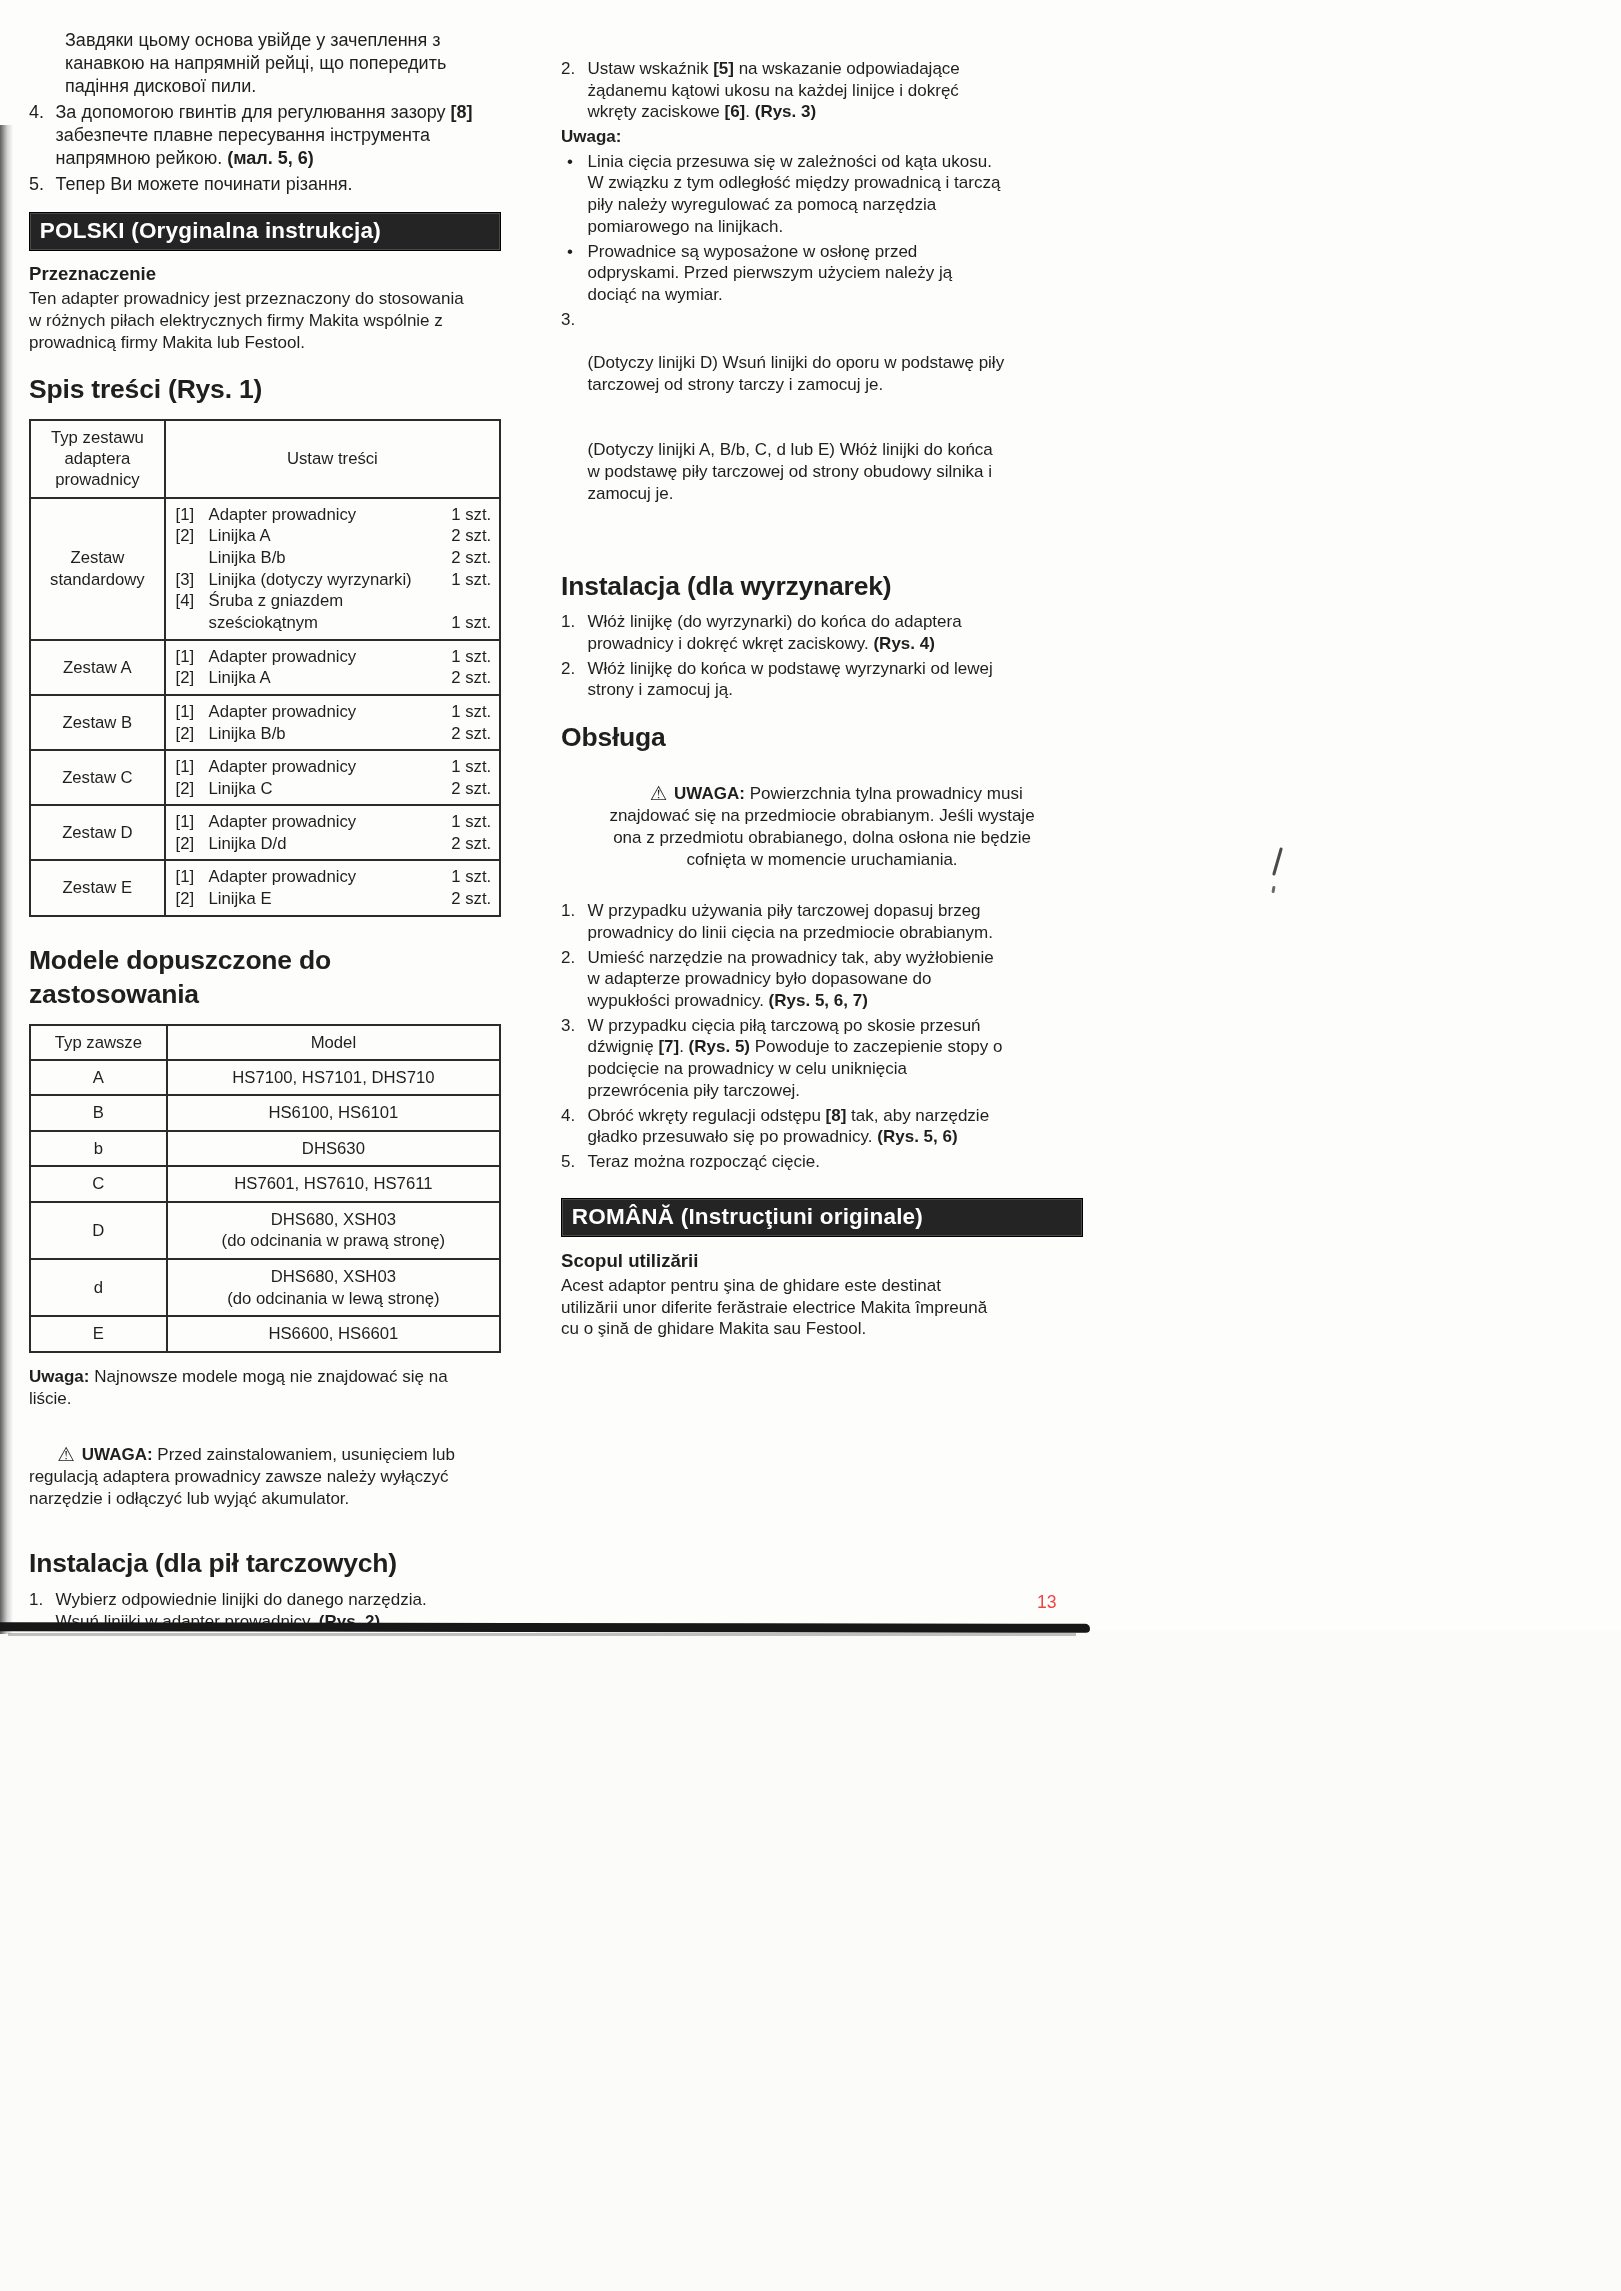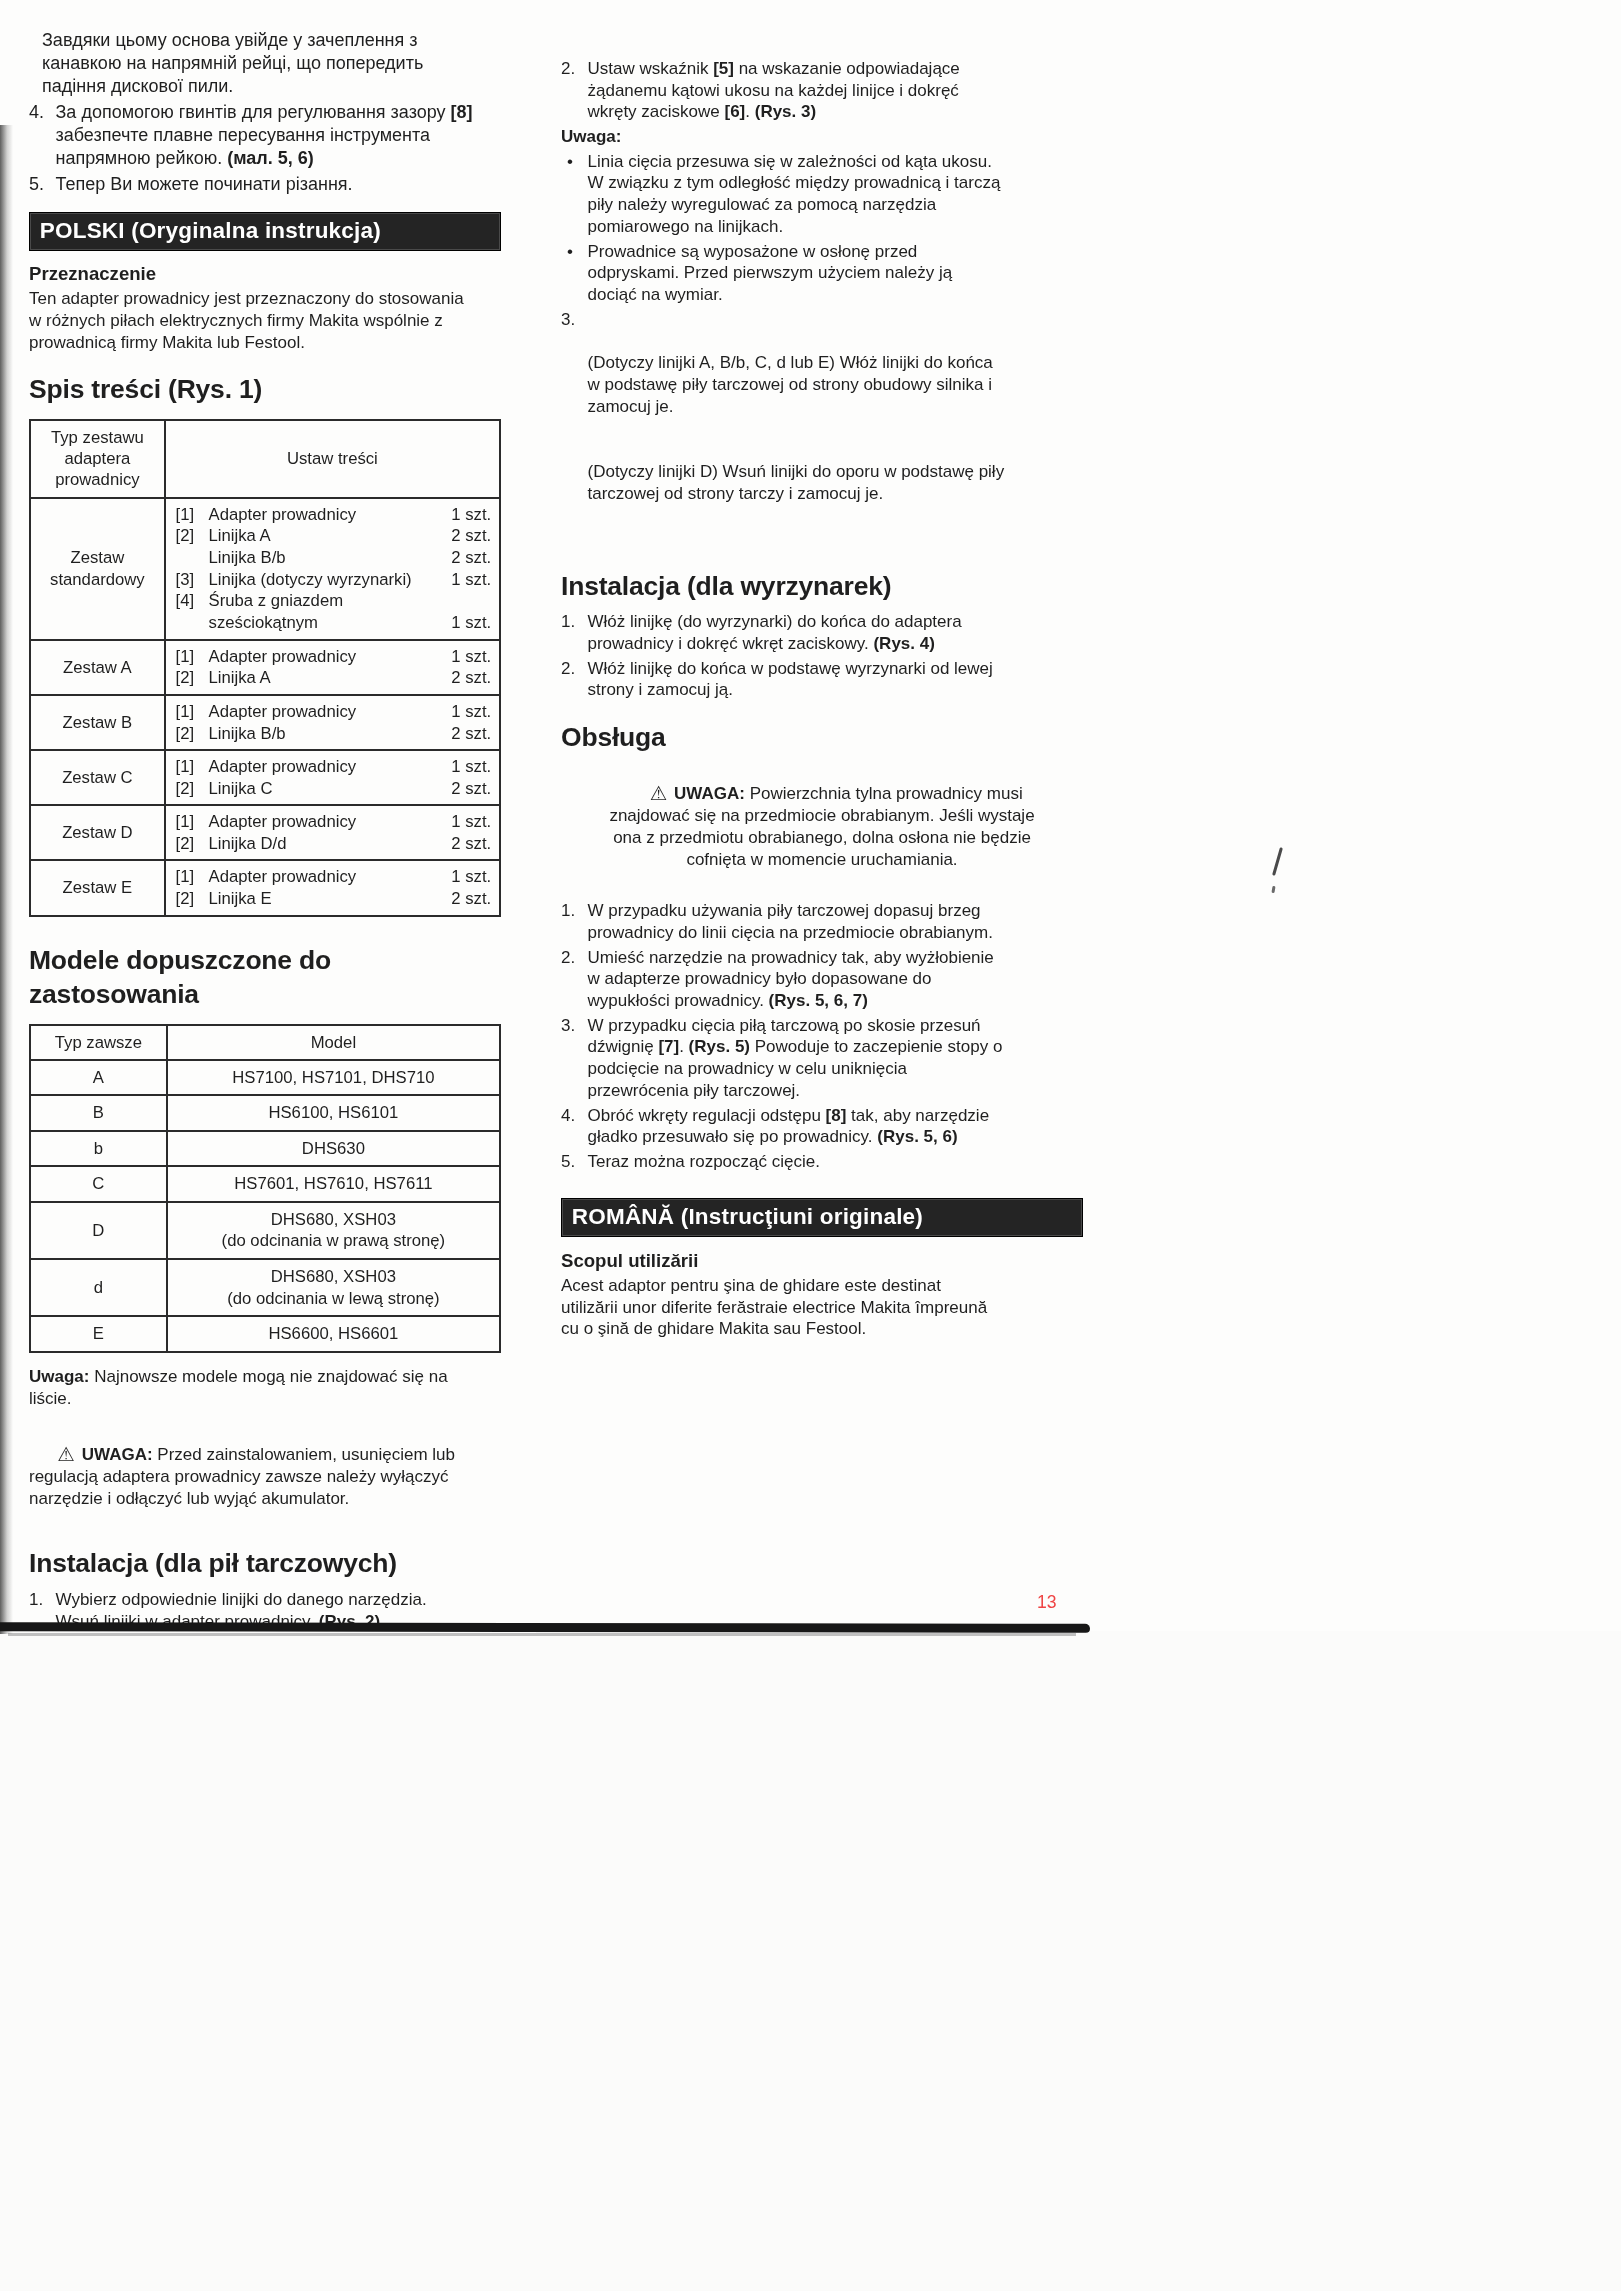--- a/index.html
+++ b/index.html
@@ -18,21 +18,21 @@
   .edge-bottom-soft{position:absolute;left:7.8px;top:1633px;width:1068px;height:2.9px;background:rgba(80,80,80,.35);}
 
   .col{position:absolute;font-size:17px;line-height:1.28;}
   .col-left{left:29px;top:29px;width:472px;}
   .col-right{left:561px;top:55px;width:522px;}
 
   .pre{white-space:pre-wrap;}
   .p{white-space:pre-wrap;margin:0 0 5.9px 0;}
 
   .ua{font-size:18px;}
-  .ua-cont{margin-left:13px;white-space:pre-wrap;}
+  .ua-cont{margin-left:36px;white-space:pre-wrap;}
 
   .li{display:flex;margin:2.9px 0;}
   .li-m{width:26.5px;flex:none;}
   .li-b{flex:1;white-space:pre-wrap;}
   .pblock{display:block;white-space:pre-wrap;}
   .bullet .li-m{width:26.5px;padding-left:5.9px;box-sizing:border-box;}
 
   .banner{height:37px;background:#242424;color:#ffffff;display:flex;align-items:center;
     padding-left:9.8px;font-size:22.5px;font-weight:bold;letter-spacing:0.2px;
     border:1px solid #000;box-shadow:inset 0 0 0 1px #4a4a4a;margin:15.7px 0 11.8px 0;}
@@ -316,25 +316,25 @@
     <div class="li bullet">
       <span class="li-m">•</span>
       <span class="li-b"><span>Prowadnice są wyposażone w osłonę przed
 odpryskami. Przed pierwszym użyciem należy ją
 dociąć na wymiar.</span></span>
     </div>
 
     <div class="li">
       <span class="li-m">3.</span>
       <span class="li-b">
+        <span class="pblock"><span>(Dotyczy linijki D) Wsuń linijki do oporu w podstawę piły
+tarczowej od strony tarczy i zamocuj je.</span></span>
         <span class="pblock"><span>(Dotyczy linijki A, B/b, C, d lub E) Włóż linijki do końca
 w podstawę piły tarczowej od strony obudowy silnika i
 zamocuj je.</span></span>
-        <span class="pblock"><span>(Dotyczy linijki D) Wsuń linijki do oporu w podstawę piły
-tarczowej od strony tarczy i zamocuj je.</span></span>
       </span>
     </div>
 
     <div class="h1" style="margin-top:21.6px;margin-bottom:7.8px;">Instalacja (dla wyrzynarek)</div>
 
     <div class="li">
       <span class="li-m">1.</span>
       <span class="li-b"><span>Włóż linijkę (do wyrzynarki) do końca do adaptera
 prowadnicy i dokręć wkręt zaciskowy. </span><b>(Rys. 4)</b></span>
     </div>

